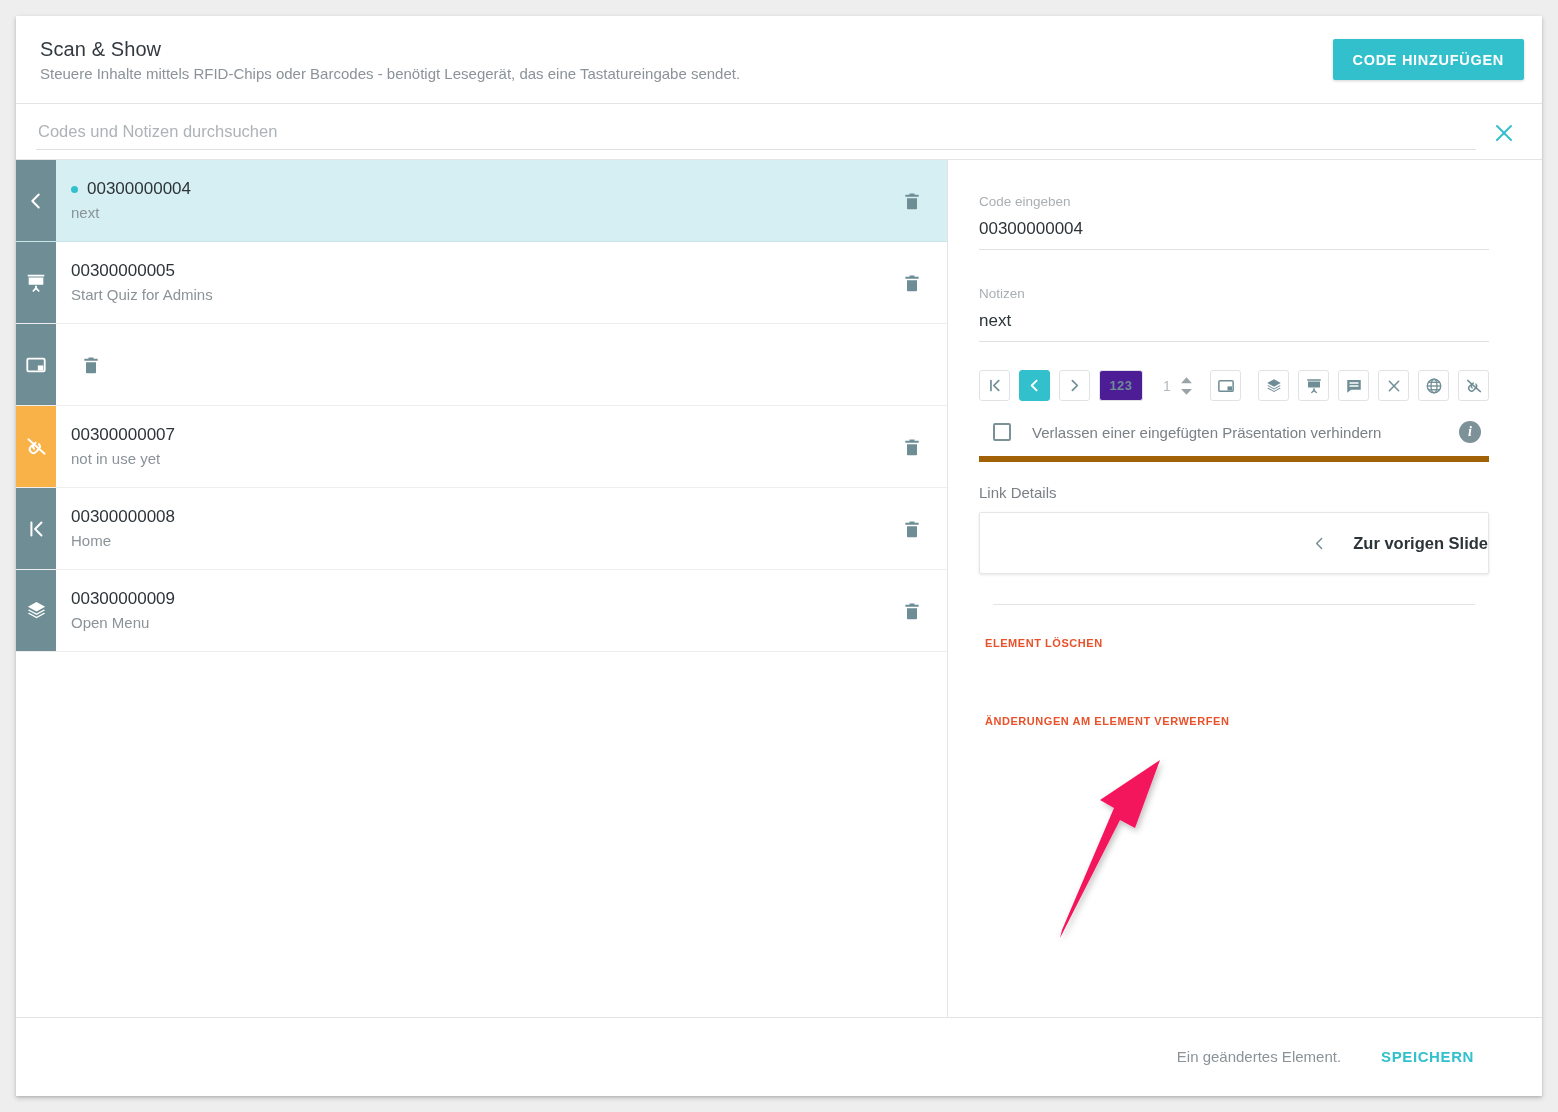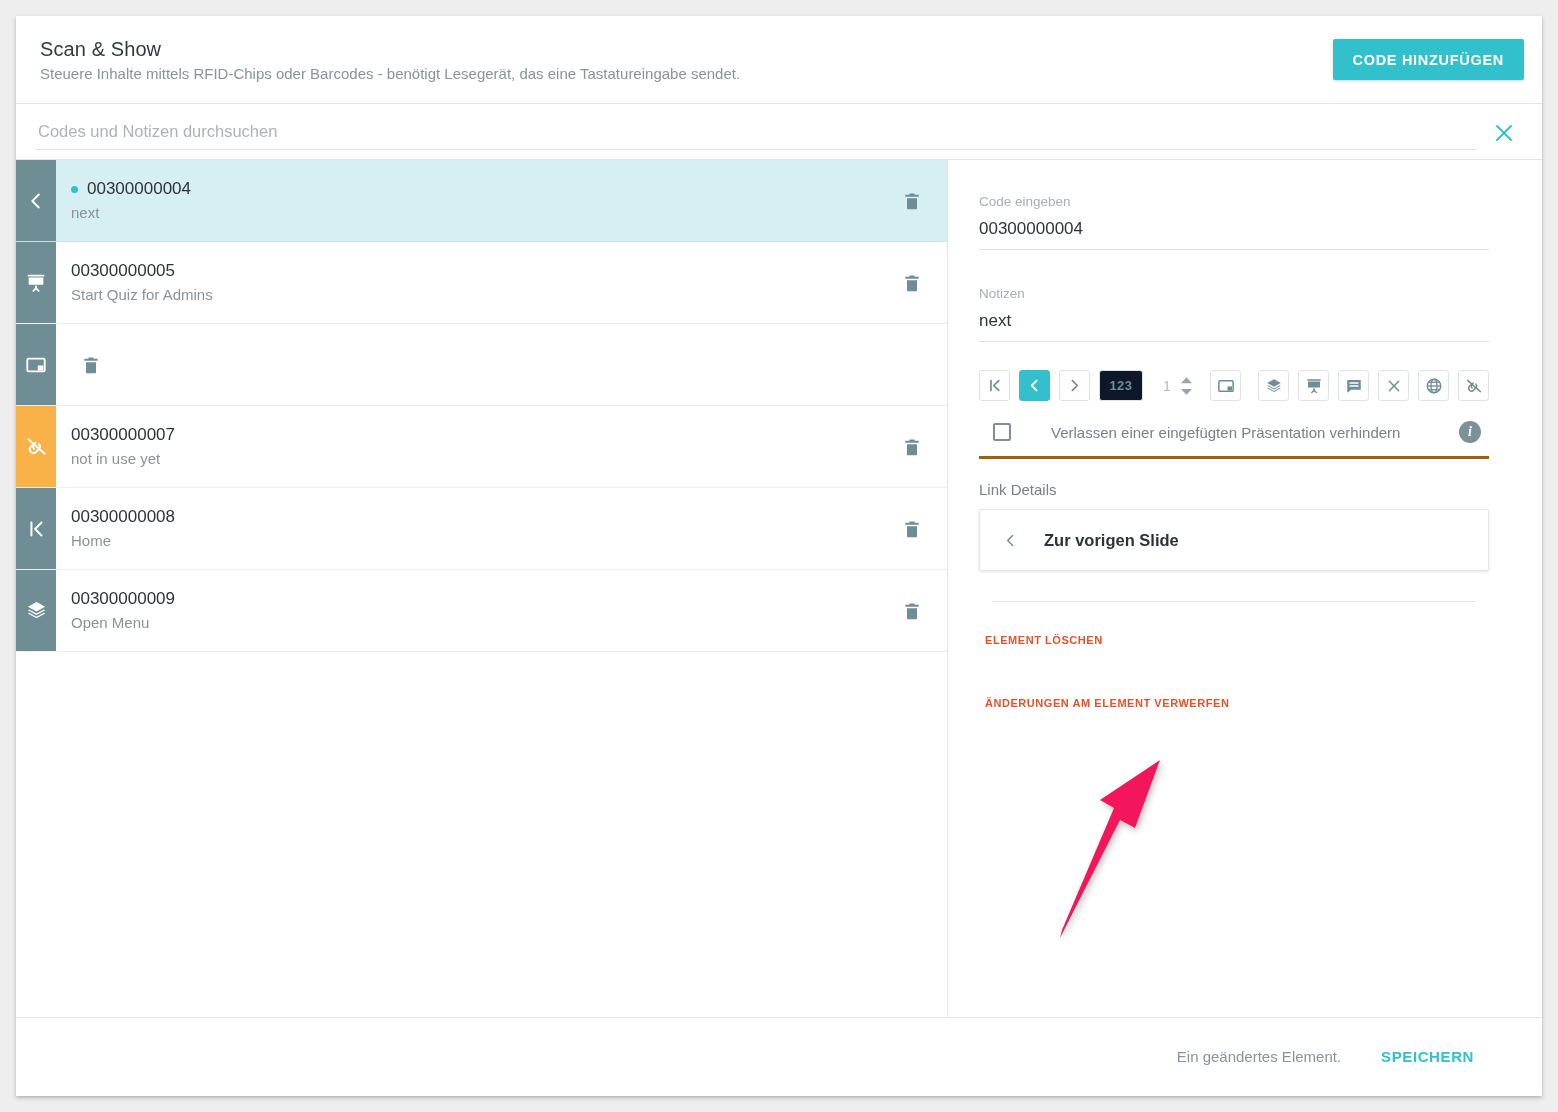--- a/index.html
+++ b/index.html
@@ -127,41 +127,41 @@
     width: 31px; height: 31px;
     border: 1px solid #dfe3e5; border-radius: 3px;
     background: #fff; color: #6f8d95;
     display: flex; align-items: center; justify-content: center;
     cursor: pointer; padding: 0;
   }
   .tb-btn.active { background: #31c0cc; border-color: #31c0cc; color: #fff; }
   .tb-num {
     width: 44px; height: 31px;
     border: 1px solid #dfe3e5; border-radius: 3px;
-    background: #0f172a; color: #6f8d95;
+    background: #4c1d95; color: #6f8d95;
     display: flex; align-items: center; justify-content: center;
     font-size: 13px; font-weight: bold; letter-spacing: .5px;
     cursor: pointer;
   }
   .tb-spin {
     display: flex; align-items: center;
     height: 31px; margin-left: 2px;
   }
   .tb-spin input {
     width: 26px; border: none; outline: none; background: transparent;
     font-family: inherit; font-size: 14px; color: #b4babd; text-align: center;
   }
   .spin-arrows { display: flex; flex-direction: column; color: #9aa3a8; line-height: 0; }
 
   
   .check-row {
     display: flex; align-items: center;
     padding: 14px 0 15px 14px;
-    border-bottom: 3px solid #a16207;
-    margin-top: 8px; position: relative; gap: 19px;
+    border-bottom: 6px solid #a16207;
+    margin-top: 8px; position: relative;
   }
   .cb {
     width: 18px; height: 18px; flex: 0 0 18px;
     border: 2px solid #7d9298; border-radius: 2px;
     background: #fff; cursor: pointer;
   }
   .check-label { font-size: 15px; color: #7a8085; margin-left: 21px; }
   .info-icon {
     position: absolute; right: 8px; top: 12px;
     width: 22px; height: 22px; border-radius: 50%;
@@ -172,37 +172,37 @@
   }
 
   .section-label {
     font-size: 15px; color: #7a8085;
     padding: 22px 0 11px 0;
   }
   .link-card {
     border: 1px solid #e6e6e6; border-radius: 2px;
     box-shadow: 0 1px 3px rgba(0,0,0,0.10);
     height: 62px; display: flex; align-items: center;
-    padding-left: 22px; background: #fff; cursor: pointer;
+    padding-left: 22px; background: #fff; cursor: pointer; justify-content: flex-end;
   }
   .link-card-icon { color: #6f8d95; display: flex; align-items: center; }
   .link-card-text {
     font-size: 16.5px; color: #2d3438; font-weight: bold; margin-left: 25px;
   }
 
   .divider-h { border-top: 1px solid #e4e4e4; margin: 30px 14px 0 14px; }
 
   .danger-link {
     display: block; width: 100%; text-align: left;
     background: none; border: none; cursor: pointer;
     font-family: inherit; color: #e8512a;
     font-size: 11px; font-weight: bold; letter-spacing: .55px;
   }
   .danger-1 { margin-top: 31px; }
-  .danger-2 { margin-top: 49px; }
+  .danger-2 { margin-top: 64px; }
 
   
   .footer {
     position: relative; height: 78px;
     border-top: 1px solid #e4e4e4;
     display: flex; align-items: center; justify-content: flex-end;
     padding-right: 62px; gap: 34px;
   }
   .footer-status { font-size: 15px; color: #8b9398; }
   .footer-save {

